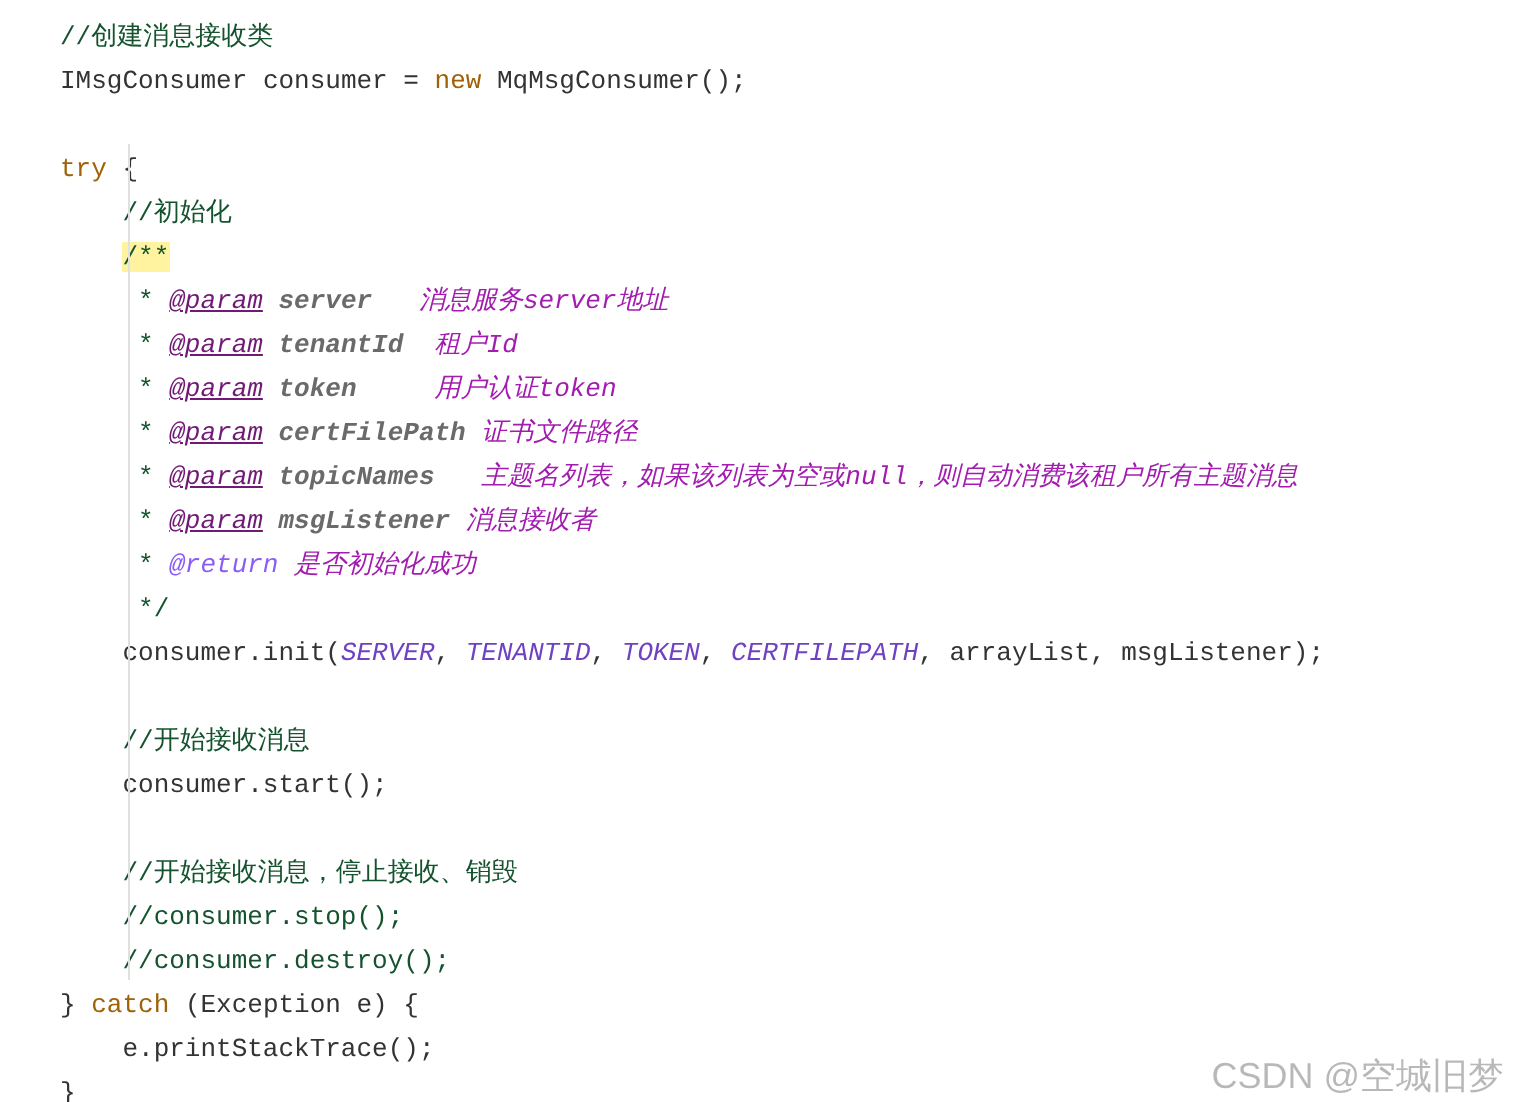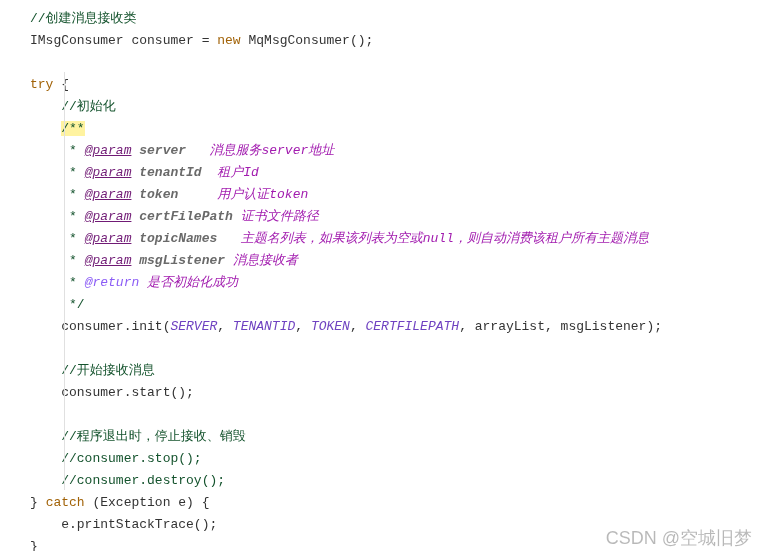--- a/index.html
+++ b/index.html
@@ -64,20 +64,20 @@
     <span class="comment"> * </span><span class="param-tag">@param</span><span class="param-name"> certFilePath</span> <span class="doc-text">证书文件路径</span>
     <span class="comment"> * </span><span class="param-tag">@param</span><span class="param-name"> topicNames</span>   <span class="doc-text">主题名列表，如果该列表为空或null，则自动消费该租户所有主题消息</span>
     <span class="comment"> * </span><span class="param-tag">@param</span><span class="param-name"> msgListener</span> <span class="doc-text">消息接收者</span>
     <span class="comment"> * </span><span class="return-tag">@return</span><span class="doc-text"> 是否初始化成功</span>
     <span class="comment"> */</span>
     <span>consumer.init(</span><span class="const">SERVER</span><span>, </span><span class="const">TENANTID</span><span>, </span><span class="const">TOKEN</span><span>, </span><span class="const">CERTFILEPATH</span><span>, </span><span>arrayList</span><span>, </span><span>msgListener</span><span>);</span>
 
     <span class="comment">//开始接收消息</span>
     <span>consumer.start();</span>
 
-    <span class="comment">//程序退出时，停止接收、销毁</span>
+    <span class="comment">//开始接收消息，停止接收、销毁</span>
     <span class="comment">//consumer.stop();</span>
     <span class="comment">//consumer.destroy();</span>
 <span>}</span> <span class="keyword">catch</span><span> (Exception e) {</span>
     <span>e.printStackTrace();</span>
 <span>}</span></div>
 
 <div class="watermark">CSDN @​空城旧梦</div>
 
 </body></html>

